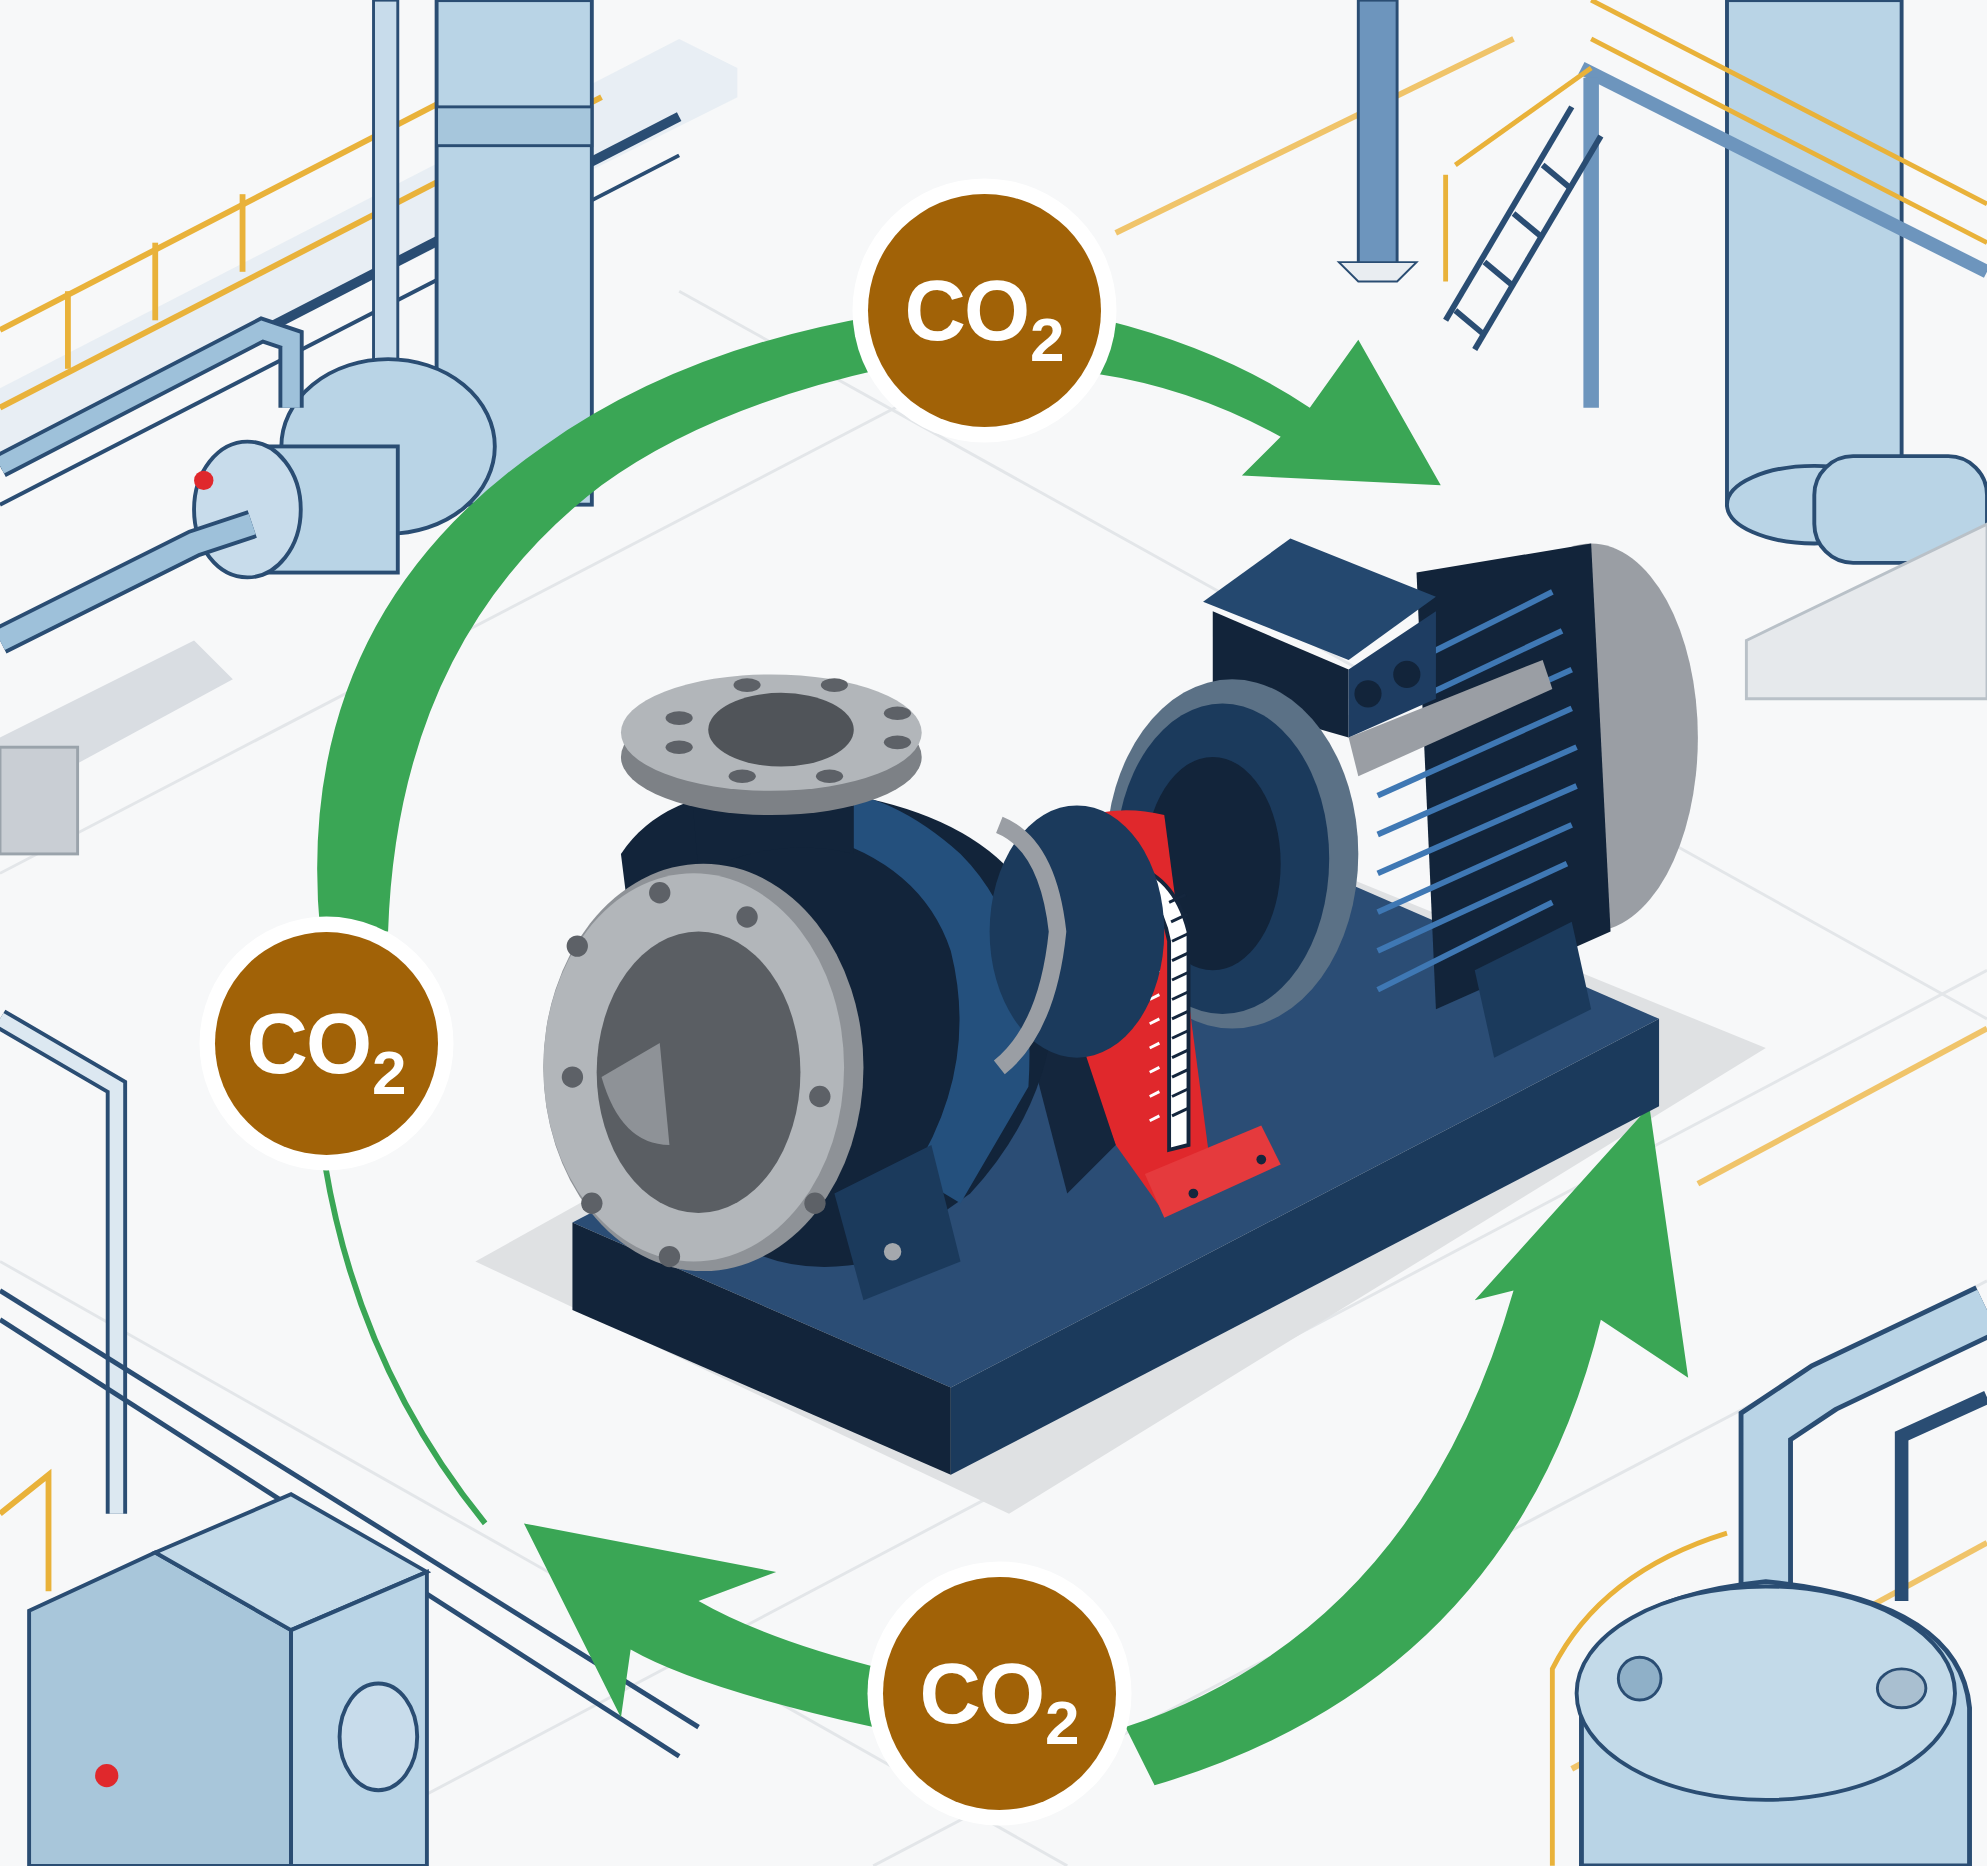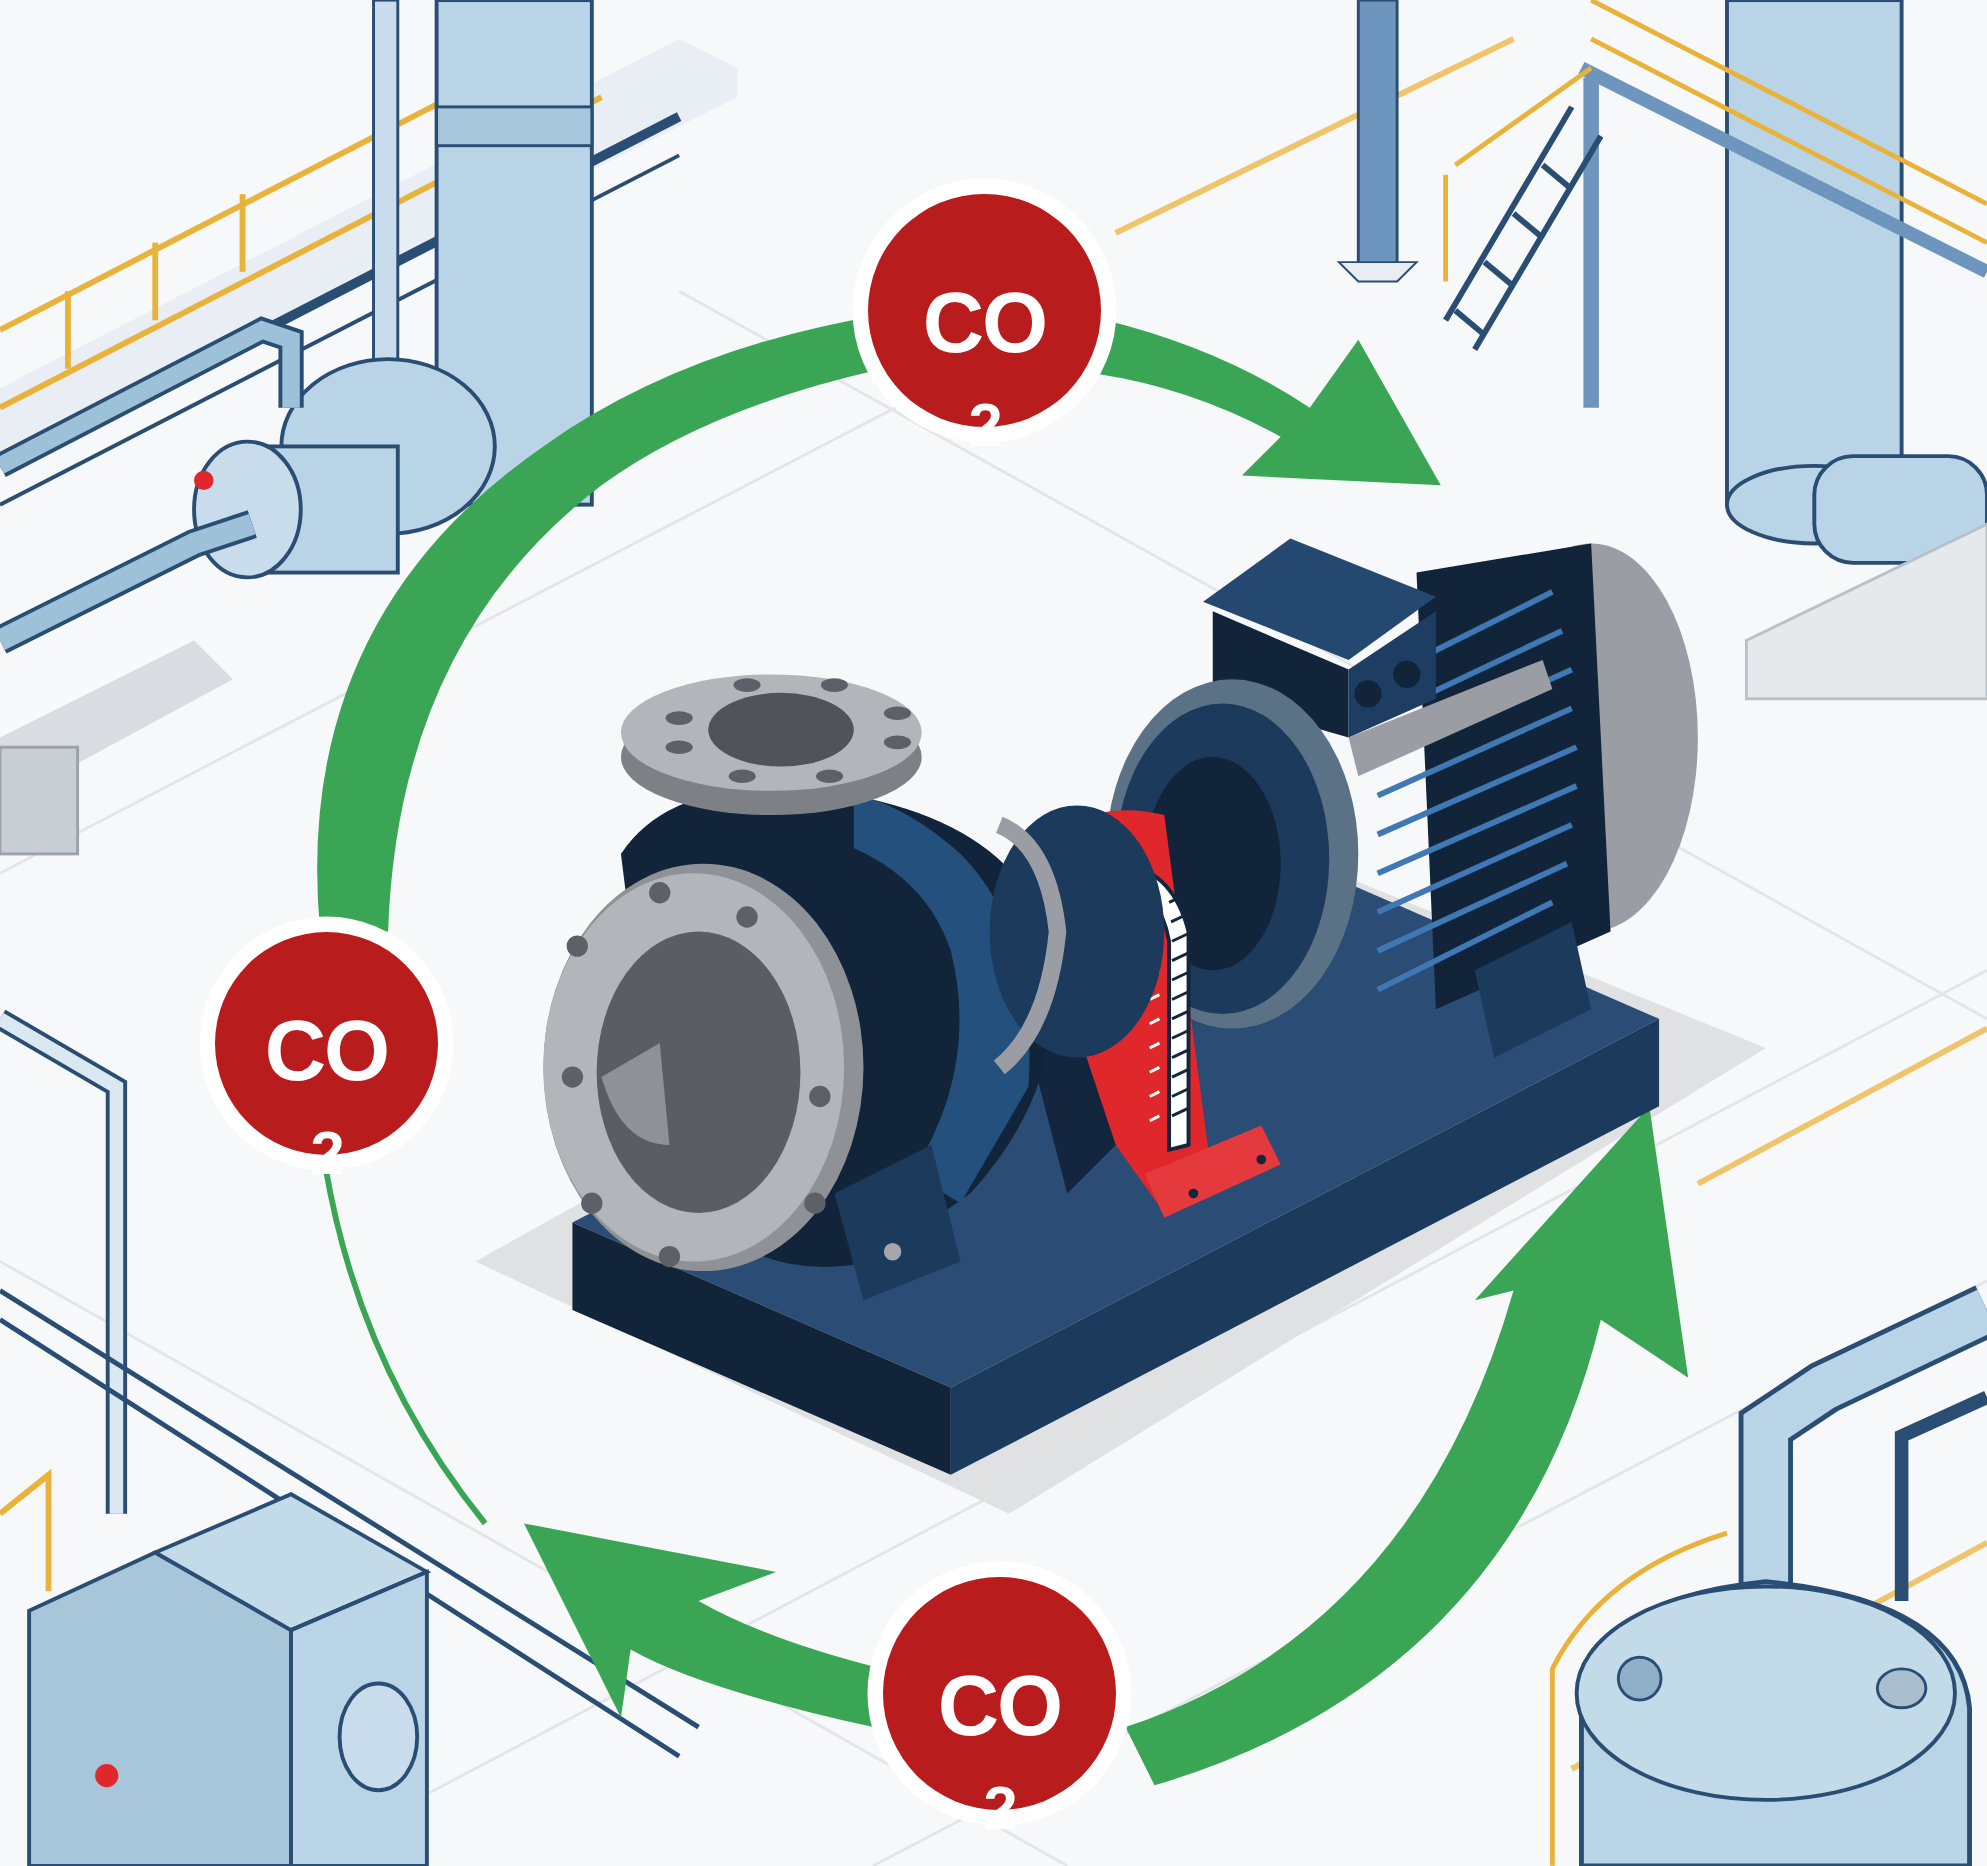--- a/index.html
+++ b/index.html
@@ -1,21 +1,21 @@
 <!DOCTYPE html>
 <html><head>
 <meta charset="utf-8">
 <style>
   html, body { margin: 0; padding: 0; background: #f7f8f9; }
   body { width: 1987px; height: 1866px; overflow: hidden; position: relative;
          font-family: "Liberation Sans", sans-serif; }
   .scene { position: absolute; left: 0; top: 0; width: 1987px; height: 1866px; }
-  .badge { position: absolute; border-radius: 50%; background: #b91c1c;
+  .badge { position: absolute; border-radius: 50%; background: #a16207;
            box-shadow: 0 0 0 15.5px #ffffff; display: flex; align-items: center;
-           justify-content: flex-end; color: #ffffff; font-weight: bold; flex-direction: column; }
+           justify-content: center; color: #ffffff; font-weight: bold; }
   .badge .co { font-size: 85px; letter-spacing: -1.9px; line-height: 1; }
   .badge .sub { font-size: 62px; position: relative; top: 29px; margin-left: 1.9px; line-height: 1; }
 </style>
 </head>
 <body>
 
 <svg class="scene" viewBox="0 0 2048 1923" xmlns="http://www.w3.org/2000/svg">
 
   <g stroke="#e3e6e9" stroke-width="3" fill="none">
     <line x1="0" y1="900" x2="1000" y2="380"></line>

